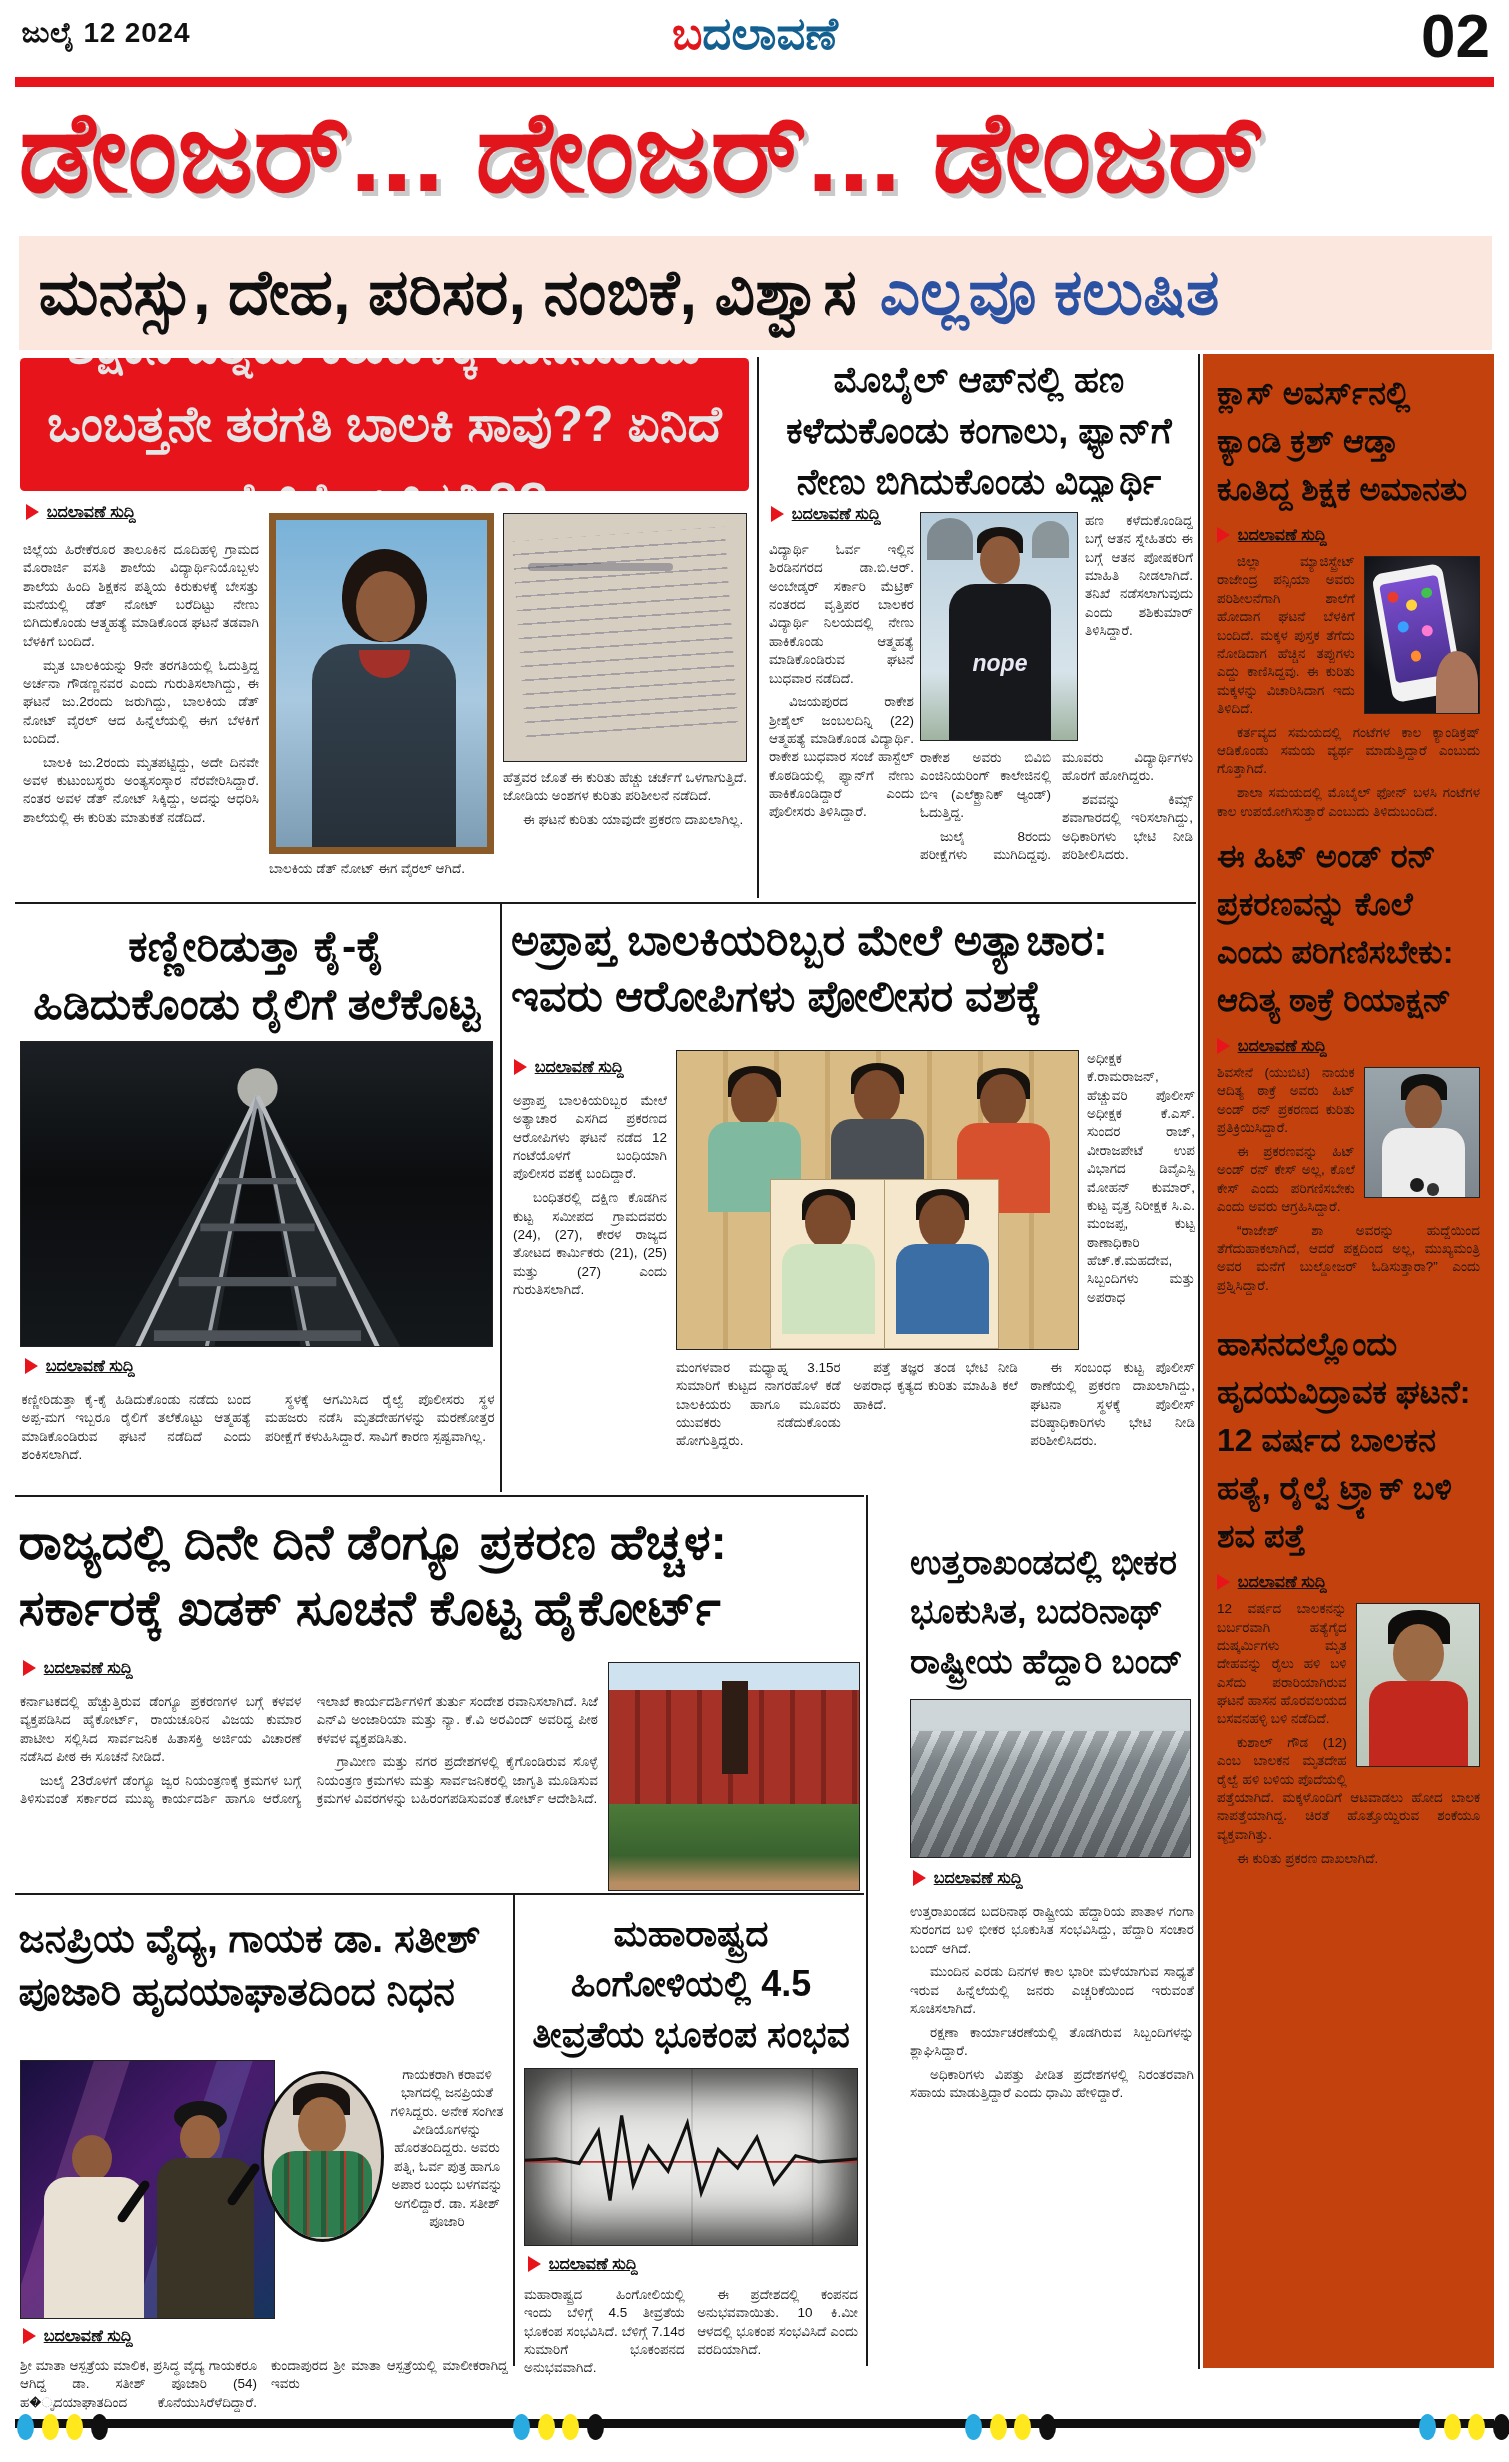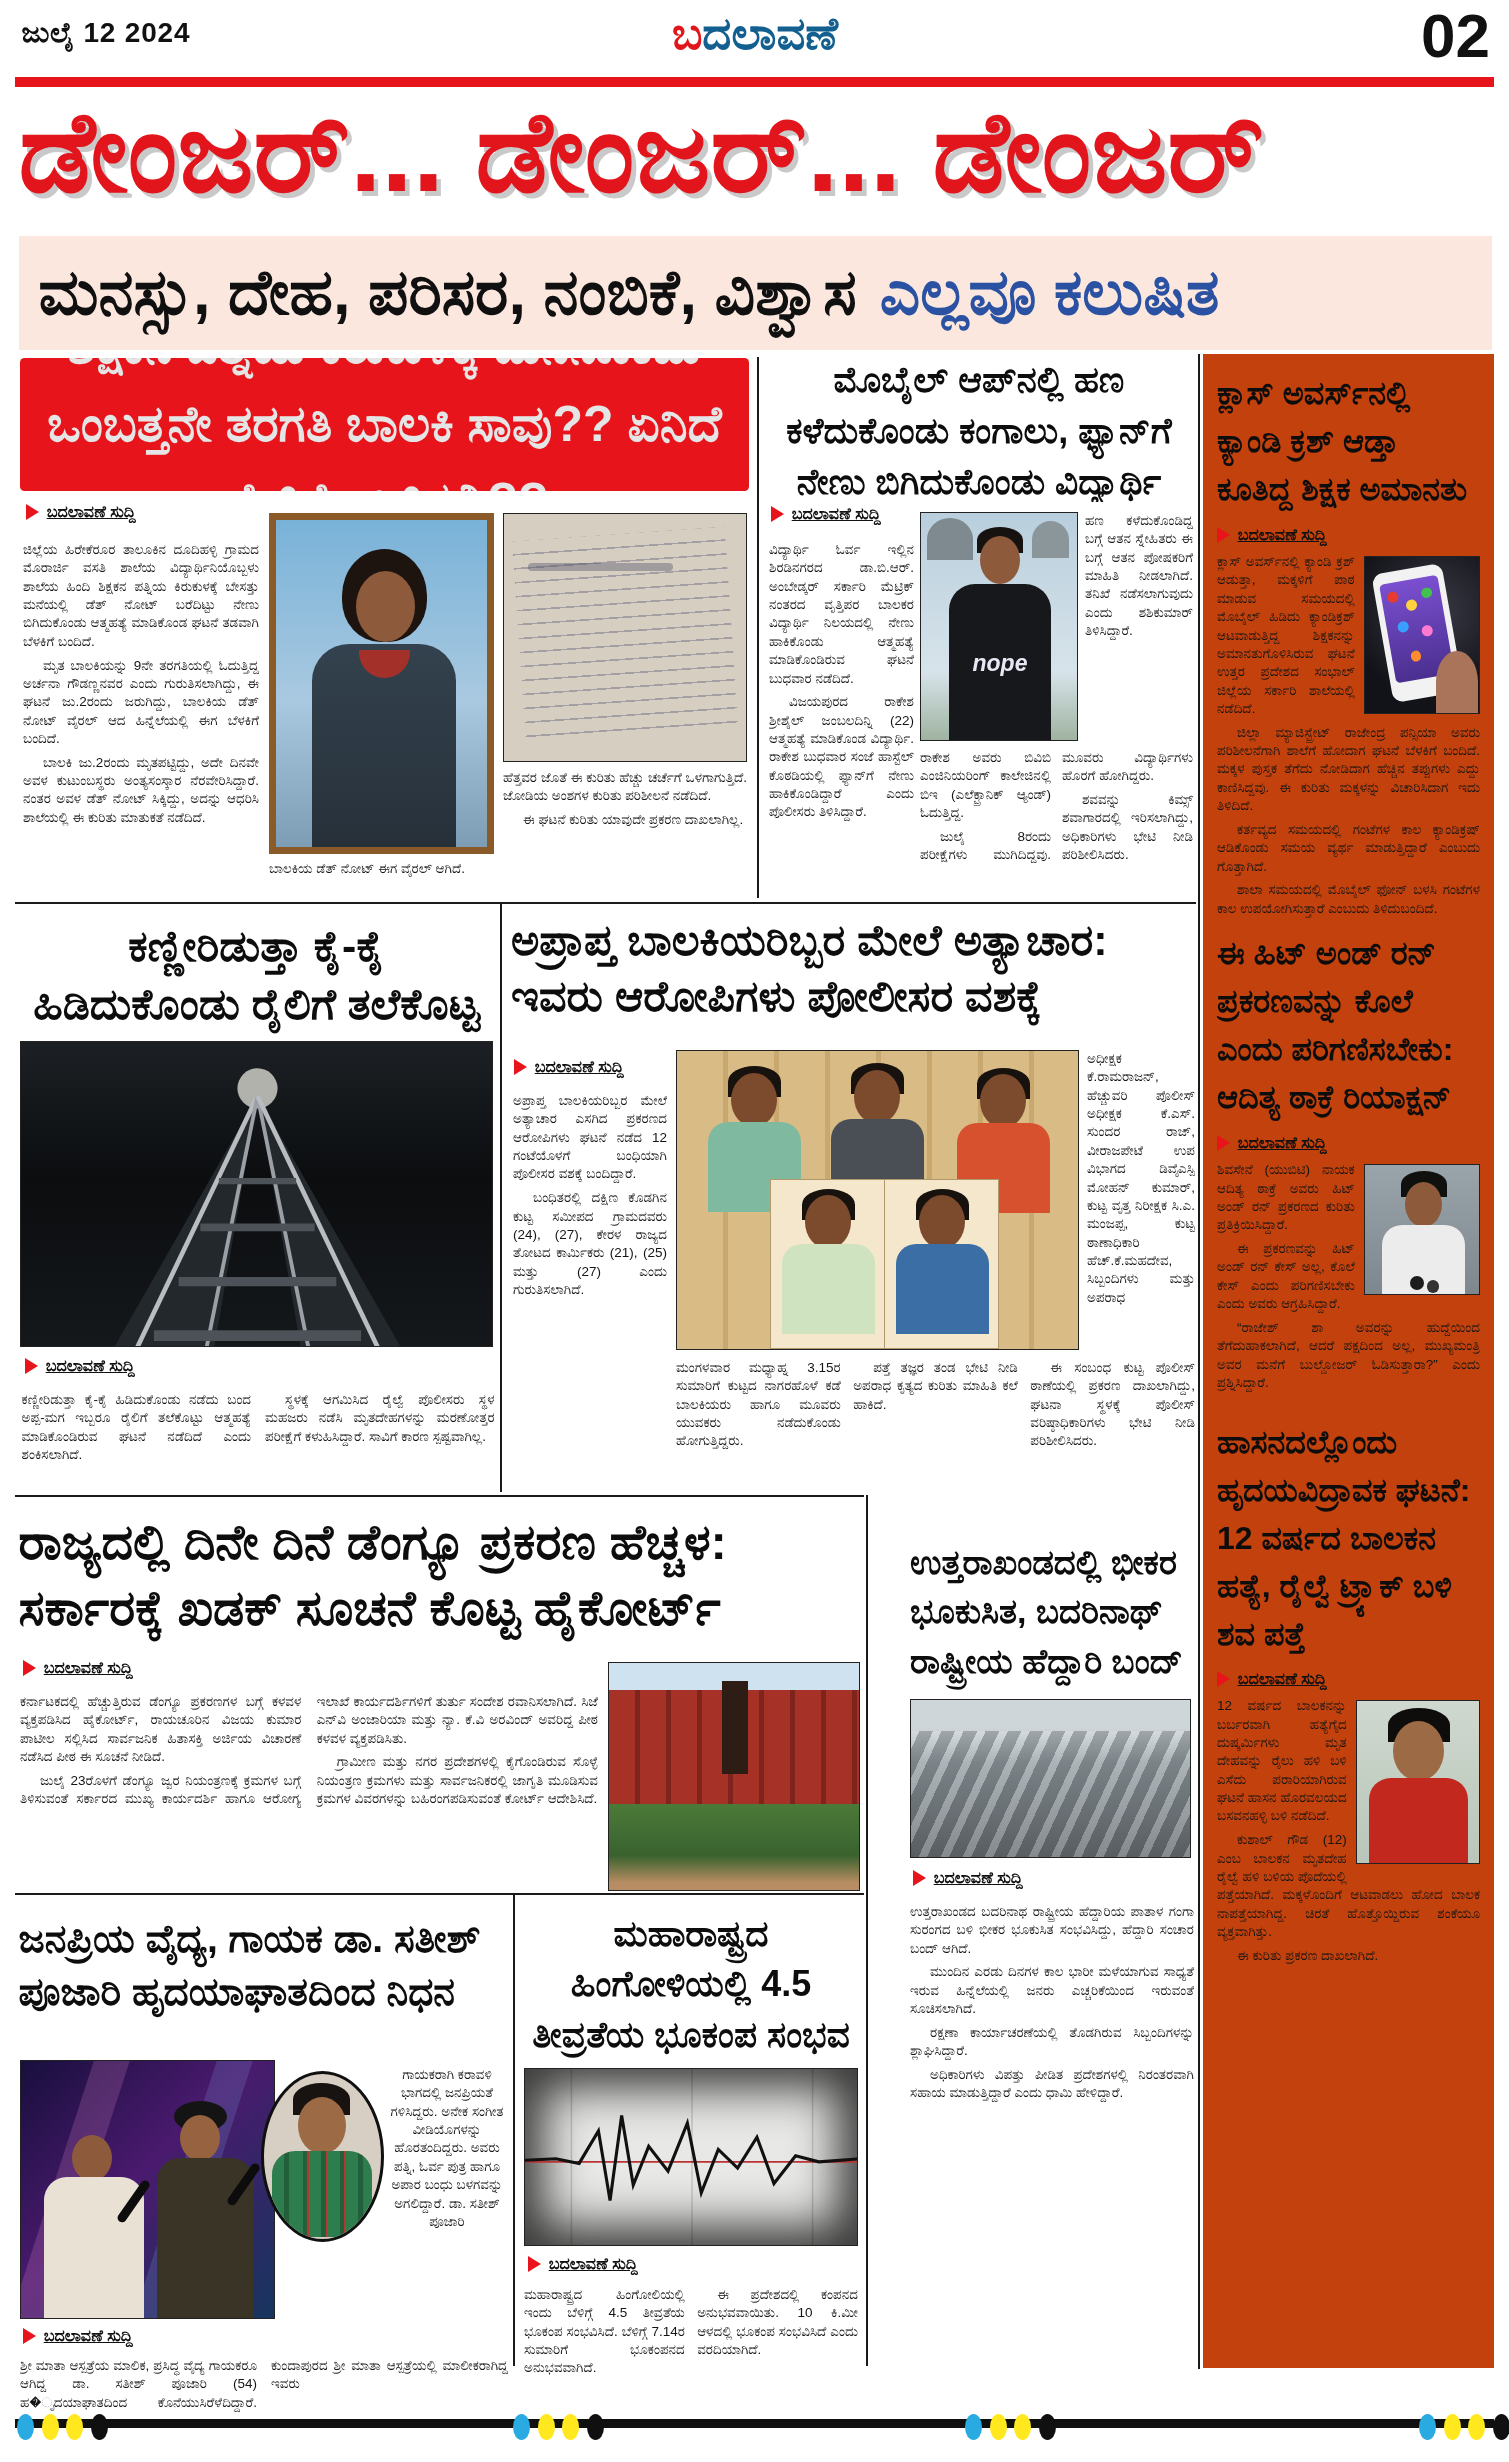--- a/index.html
+++ b/index.html
@@ -420,21 +420,20 @@
             <div class="dot" style="left:6.2px;top:9.3px;background:#e63b2e;"></div>
             <div class="dot" style="left:23px;top:20px;background:#ffd23e;"></div>
             <div class="dot" style="left:40px;top:10.8px;background:#41c24f;"></div>
             <div class="dot" style="left:10.8px;top:40px;background:#3aa0ff;"></div>
             <div class="dot" style="left:34px;top:48px;background:#ff7ad0;"></div>
             <div class="dot" style="left:18.5px;top:71px;background:#ff8c2e;"></div>
           </div>
         </div>
         <div class="thumb"></div>
       </div>
-      <p class="noind">ಕ್ಲಾಸ್ ಅವರ್ಸ್‌ನಲ್ಲಿ ಕ್ಯಾಂಡಿ ಕ್ರಶ್ ಆಡುತ್ತಾ, ಮಕ್ಕಳಿಗೆ ಪಾಠ ಮಾಡುವ ಸಮಯದಲ್ಲಿ ಮೊಬೈಲ್ ಹಿಡಿದು ಕ್ಯಾಂಡಿಕ್ರಶ್ ಆಟವಾಡುತ್ತಿದ್ದ ಶಿಕ್ಷಕನನ್ನು ಅಮಾನತುಗೊಳಿಸಿರುವ ಘಟನೆ ಉತ್ತರ ಪ್ರದೇಶದ ಸಂಭಾಲ್ ಜಿಲ್ಲೆಯ ಸರ್ಕಾರಿ ಶಾಲೆಯಲ್ಲಿ ನಡೆದಿದೆ.</p>
       <p>ಜಿಲ್ಲಾ ಮ್ಯಾಜಿಸ್ಟ್ರೇಟ್ ರಾಜೇಂದ್ರ ಪನ್ಸಿಯಾ ಅವರು ಪರಿಶೀಲನೆಗಾಗಿ ಶಾಲೆಗೆ ಹೋದಾಗ ಘಟನೆ ಬೆಳಕಿಗೆ ಬಂದಿದೆ. ಮಕ್ಕಳ ಪುಸ್ತಕ ತೆಗೆದು ನೋಡಿದಾಗ ಹೆಚ್ಚಿನ ತಪ್ಪುಗಳು ಎದ್ದು ಕಾಣಿಸಿದ್ದವು. ಈ ಕುರಿತು ಮಕ್ಕಳನ್ನು ವಿಚಾರಿಸಿದಾಗ ಇದು ತಿಳಿದಿದೆ.</p>
       <p>ಕರ್ತವ್ಯದ ಸಮಯದಲ್ಲಿ ಗಂಟೆಗಳ ಕಾಲ ಕ್ಯಾಂಡಿಕ್ರಷ್ ಆಡಿಕೊಂಡು ಸಮಯ ವ್ಯರ್ಥ ಮಾಡುತ್ತಿದ್ದಾರೆ ಎಂಬುದು ಗೊತ್ತಾಗಿದೆ.</p>
       <p>ಶಾಲಾ ಸಮಯದಲ್ಲಿ ಮೊಬೈಲ್ ಫೋನ್ ಬಳಸಿ ಗಂಟೆಗಳ ಕಾಲ ಉಪಯೋಗಿಸುತ್ತಾರೆ ಎಂಬುದು ತಿಳಿದುಬಂದಿದೆ.</p>
     </div>
 
     <div class="hl" style="margin-top:6px;">ಈ ಹಿಟ್ ಅಂಡ್ ರನ್ ಪ್ರಕರಣವನ್ನು ಕೊಲೆ ಎಂದು ಪರಿಗಣಿಸಬೇಕು: ಆದಿತ್ಯ ಠಾಕ್ರೆ ರಿಯಾಕ್ಷನ್</div>
     <div class="byline">
       <span class="tri"></span>
       <span class="lbl">ಬದಲಾವಣೆ ಸುದ್ದಿ</span>
     </div>

